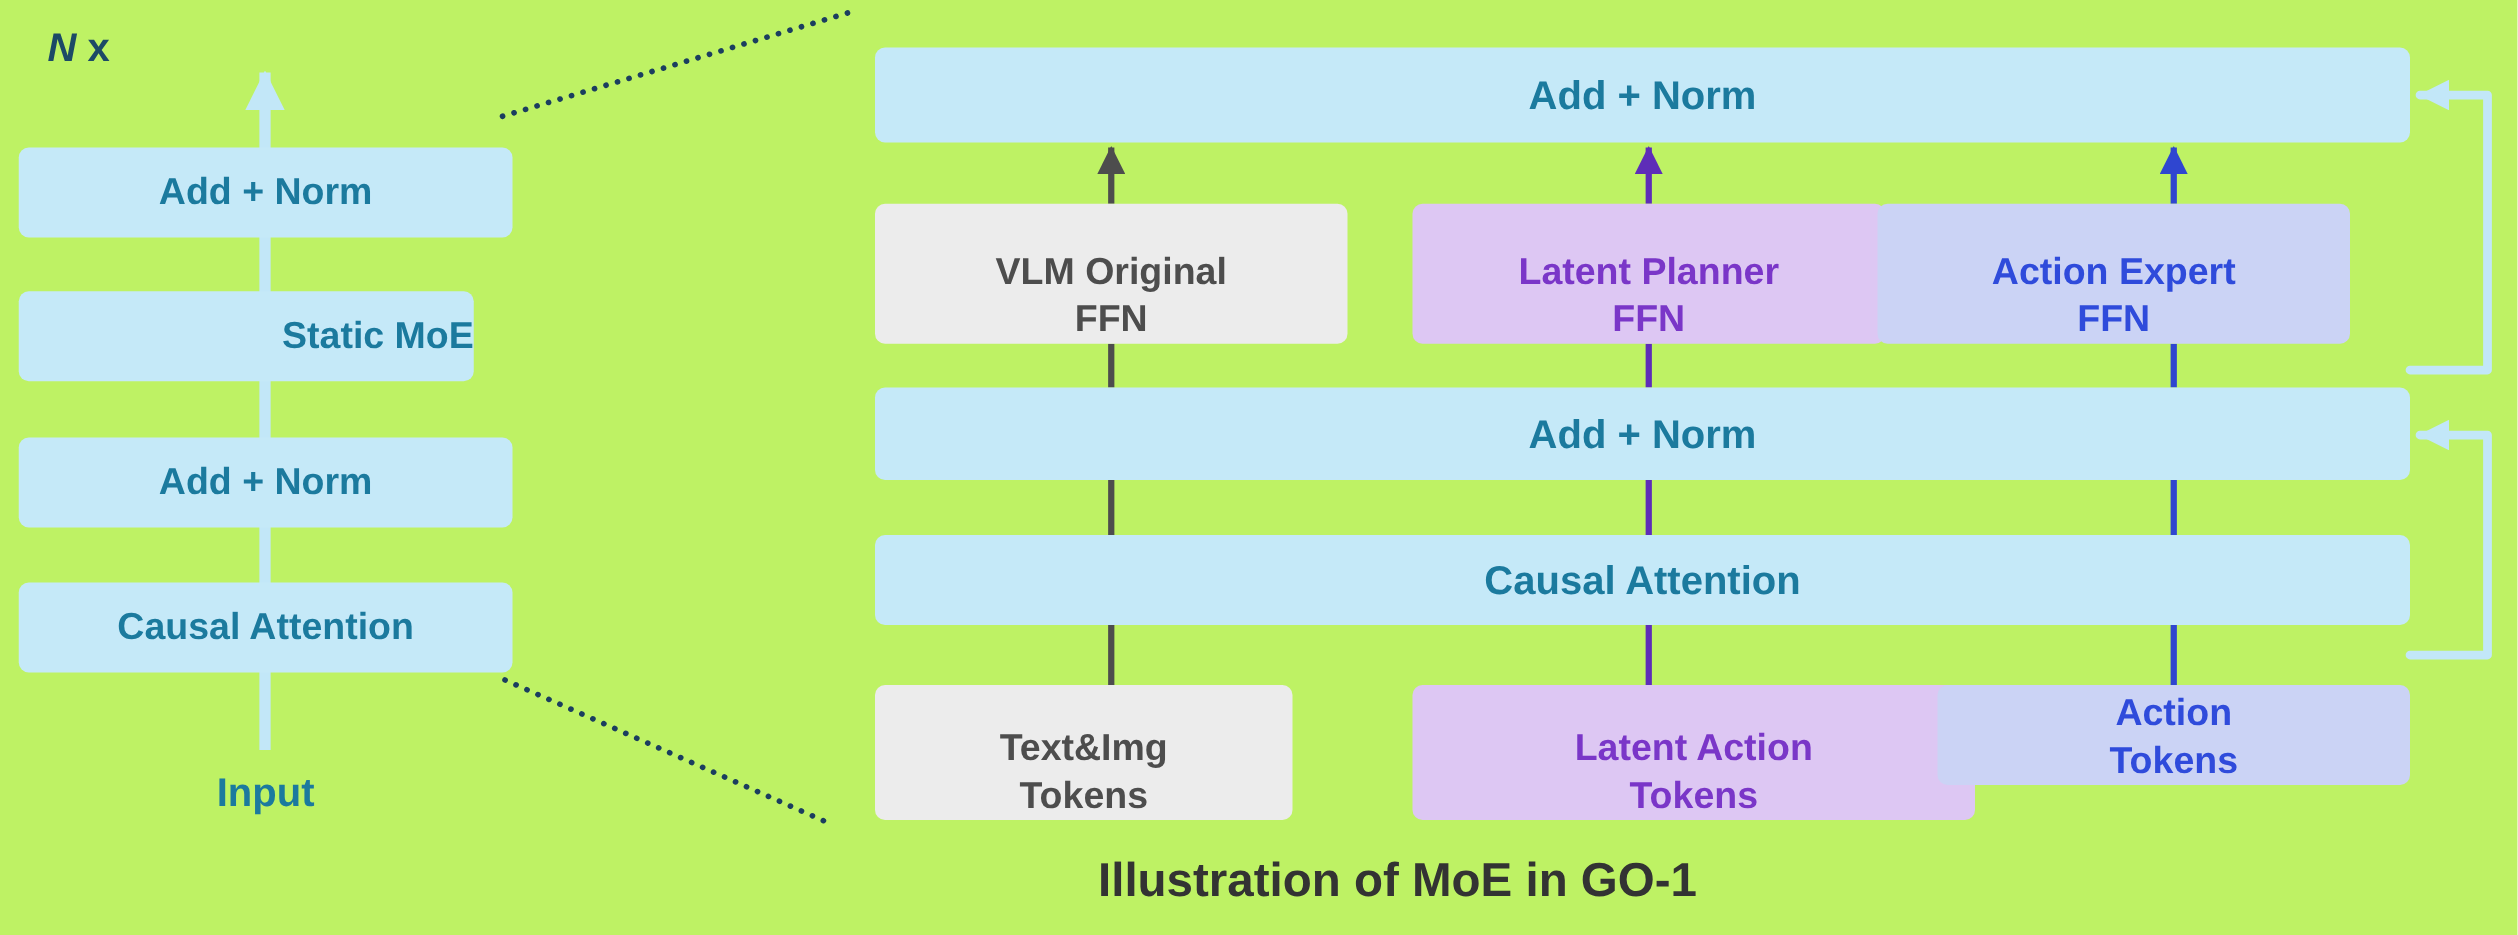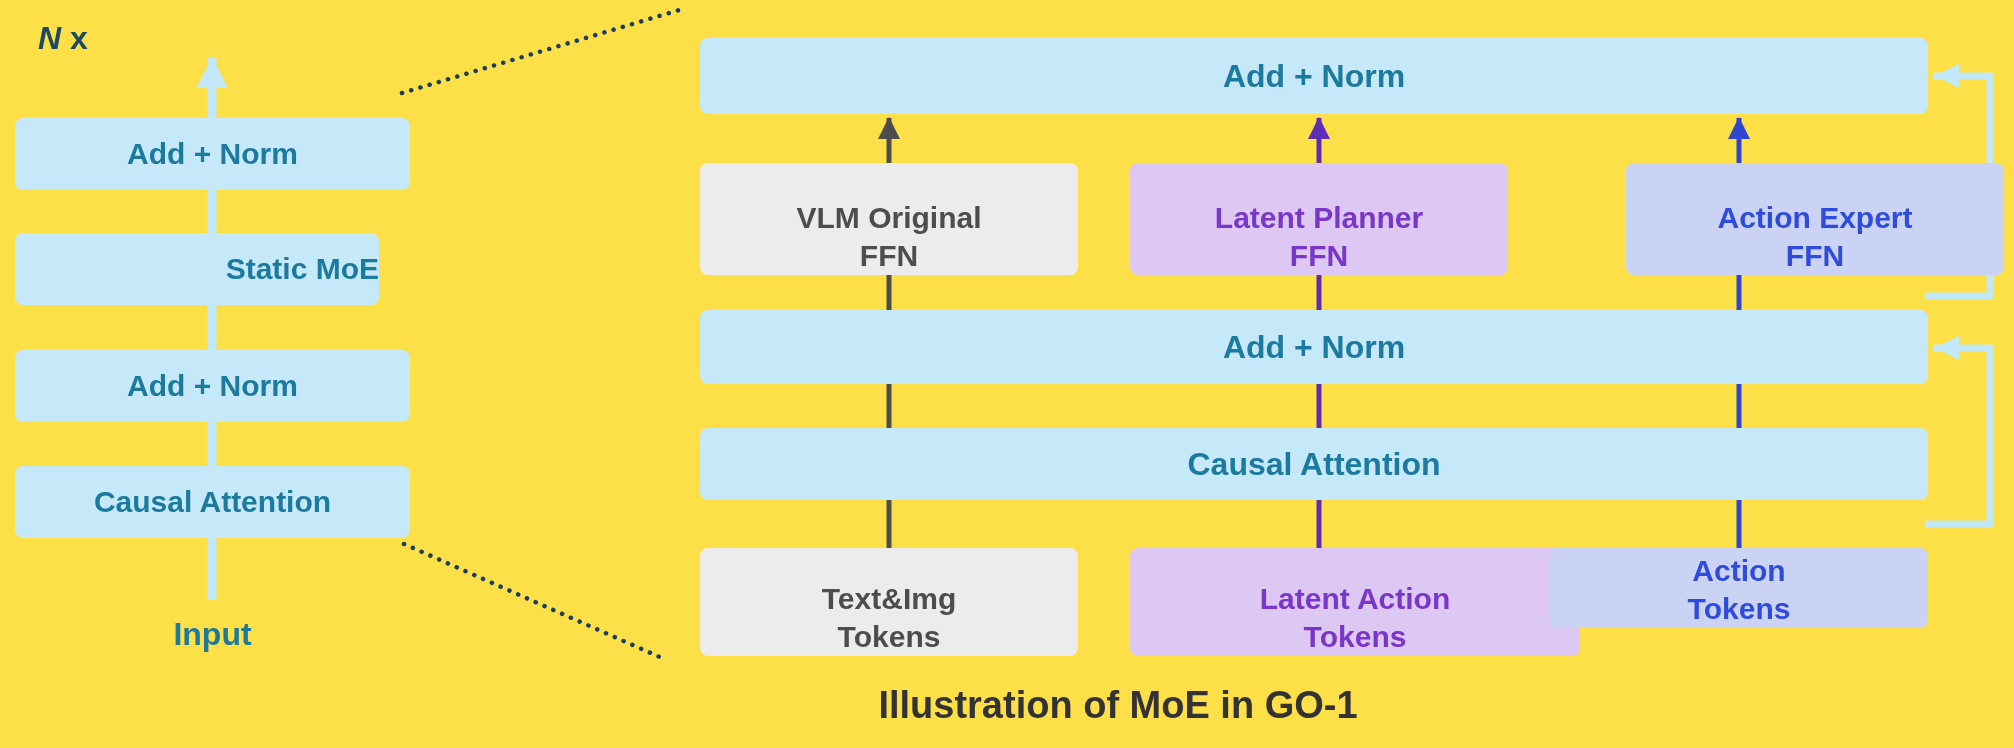--- a/index.html
+++ b/index.html
@@ -3,21 +3,21 @@
 <meta charset="utf-8">
 <style>
   * { box-sizing: border-box; }
   html, body { margin: 0; padding: 0; background: #ffffff; }
   body { font-family: "Liberation Sans", sans-serif; }
 
   .canvas {
     position: relative;
     width: 2014px;
     height: 748px;
-    background: #fde047;
+    background: #bef264;
     overflow: hidden;
   }
 
   .overlay {
     position: absolute;
     inset: 0;
     width: 2014px;
     height: 748px;
   }
 
@@ -153,34 +153,34 @@
   </div>
 
   <div class="box bg-gray two-line" style="left:700px; top:163px; width:378px; height:112px;">
     <span>VLM Original</span>
     <span>FFN</span>
   </div>
   <div class="box bg-purple two-line" style="left:1130px; top:163px; width:378px; height:112px;">
     <span>Latent Planner</span>
     <span>FFN</span>
   </div>
-  <div class="box bg-bluet two-line" style="left:1626px; top:163px; width:378px; height:112px;">
+  <div class="box bg-bluet two-line" style="left:1502px; top:163px; width:378px; height:112px;">
     <span>Action Expert</span>
     <span>FFN</span>
   </div>
 
   <div class="box bg-blue wide-box" style="left:700px; top:310px; width:1228px; height:74px;">
     <span>Add + Norm</span>
   </div>
 
   <div class="box bg-blue wide-box" style="left:700px; top:428px; width:1228px; height:72px;">
     <span>Causal Attention</span>
   </div>
 
-  <div class="box bg-gray two-line" style="left:700px; top:548px; width:378px; height:108px;">
+  <div class="box bg-gray two-line" style="left:700px; top:548px; width:334px; height:108px;">
     <span>Text&amp;Img</span>
     <span>Tokens</span>
   </div>
   <div class="box bg-purple two-line" style="left:1130px; top:548px; width:450px; height:108px;">
     <span>Latent Action</span>
     <span>Tokens</span>
   </div>
   <div class="box bg-bluet two-line" style="left:1550px; top:548px; width:378px; height:80px;">
     <span>Action</span>
     <span>Tokens</span>

